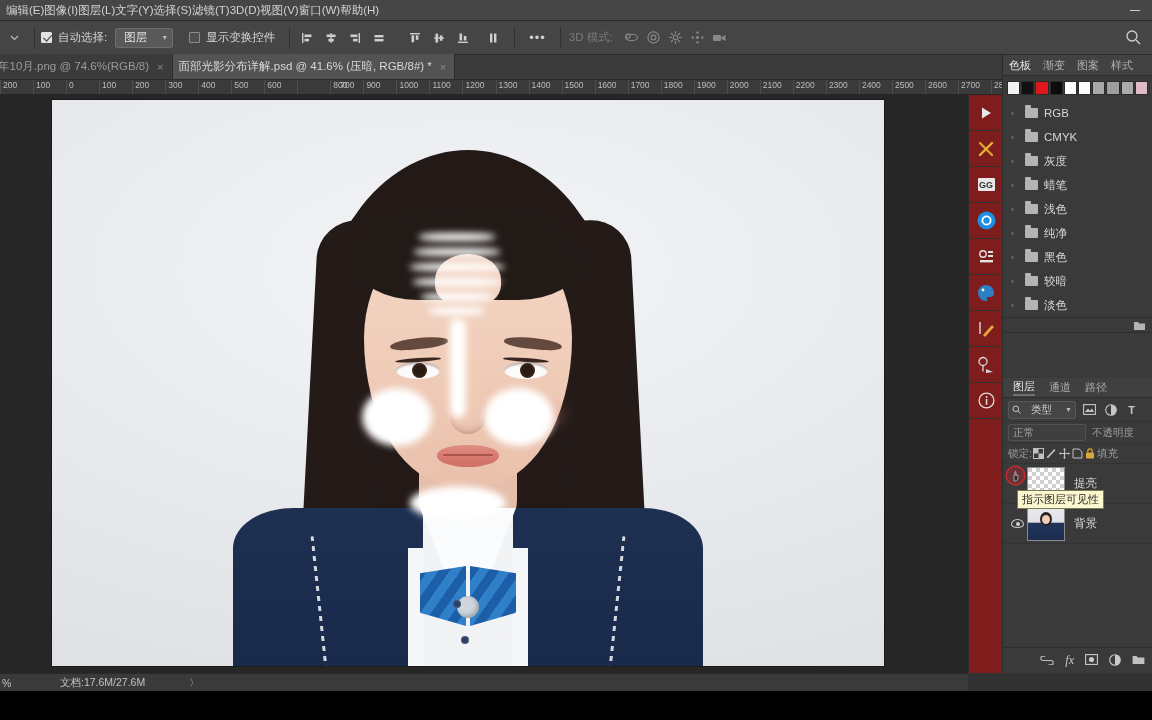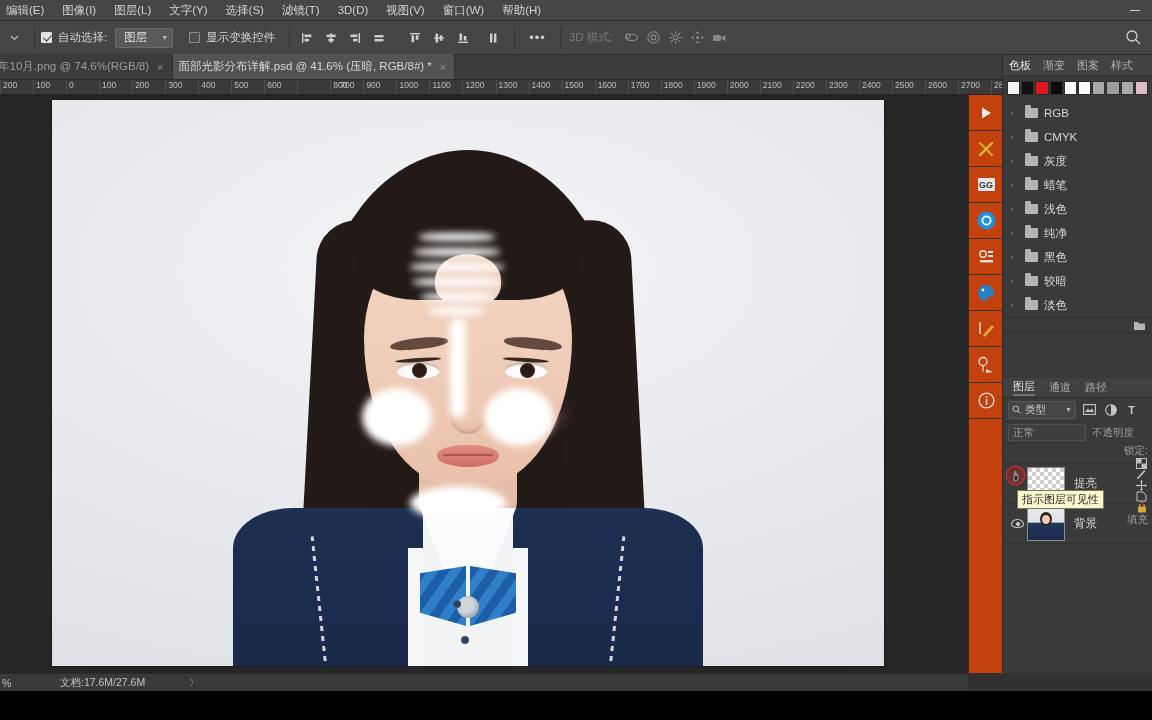--- a/index.html
+++ b/index.html
@@ -12,21 +12,21 @@
   }
   .app{ position:absolute; inset:0; background:#323232; }
 
   
   .menubar{
     position:absolute; left:0; top:0; width:1152px; height:21px;
     background:#464646; display:flex; align-items:center;
     border-bottom:1px solid #2c2c2c;
   }
   .menu-item{
-    color:#d2d2d2; font-size:11.5px; padding:0 9px; line-height:21px;
+    color:#d2d2d2; font-size:11.5px; padding:0 0; line-height:21px;
     white-space:nowrap; cursor:default;
   }
   .menu-item:first-child{ padding-left:6px; }
   .win-min{
     position:absolute; right:4px; top:0; width:26px; height:21px;
     display:flex; align-items:center; justify-content:center;
     color:#cfcfcf; font-size:12px;
   }
   .win-min i{ display:block; width:10px; height:1px; background:#cfcfcf; }
 
@@ -243,21 +243,21 @@
     background:#3a3a3a; display:flex; align-items:center;
     font-size:10.5px; color:#c2c2c2; border-top:1px solid #2a2a2a;
   }
   .sb-zoom{ width:40px; padding-left:2px; color:#c2c2c2; }
   .sb-doc{ margin-left:20px; }
   .sb-arrow{ margin-left:44px; color:#b5b5b5; font-size:10px; }
 
   
   .rail{
     position:absolute; left:968px; top:95px; width:34px; height:578px;
-    background:#c2410c; border-left:1px solid #2b2b2b;
+    background:#7f1d1d; border-left:1px solid #2b2b2b;
   }
   .rail-btn{
     width:34px; height:36px; display:flex; align-items:center; justify-content:center;
     border-bottom:1px solid #323232;
   }
 
   
   .rightpanel{
     position:absolute; left:1002px; top:55px; width:150px; height:618px;
     background:#3a3a3a; border-left:1px solid #2b2b2b;
@@ -312,22 +312,22 @@
   .blend-row{
     height:22px; display:flex; align-items:center; padding:0 5px; gap:6px;
     font-size:10.5px; color:#9e9e9e; border-bottom:1px solid #333;
   }
   .blend-sel{
     width:78px; height:17px; background:#3f3f3f; border:1px solid #525252;
     border-radius:2px; display:flex; align-items:center; padding:0 4px;
     font-size:10.5px; color:#a5a5a5;
   }
   .lock-row{
-    height:20px; display:flex; align-items:flex-end; padding:0 5px; gap:0;
-    font-size:10.5px; color:#9e9e9e; border-bottom:1px solid #333;flex-direction:column;
+    height:20px; display:flex; align-items:center; padding:0 5px; gap:0;
+    font-size:10.5px; color:#9e9e9e; border-bottom:1px solid #333;
   }
   .lockic{ width:13px; height:13px; display:flex; align-items:center; justify-content:center; color:#c0c0c0; font-size:10px;}
 
   .layer-row{
     height:40px; display:flex; align-items:center; padding-left:4px;
     border-bottom:1px solid #333; position:relative;
   }
   .layer-row.sel{ background:#4a4a4a; }
   .eye-cell{ width:20px; display:flex; align-items:center; justify-content:center; }
   .eye-ic{
@@ -829,21 +829,21 @@
 
     <div class="layers">
       <div class="lay-tabs">
         <span class="t active">图层</span>
         <span class="t">通道</span>
         <span class="t">路径</span>
       </div>
 
       <div class="lay-filter">
         <div class="filter-sel">
-          <span style="display:flex;align-items:center;gap:4px">
+          <span style="display:flex;align-items:center;gap:10px">
             <svg width="9" height="9" viewBox="0 0 9 9">
                 <circle cx="3.8" cy="3.8" r="2.8" stroke="#c9c9c9" stroke-width="1" fill="none"></circle>
                 <path d="M6 6l2.4 2.4" stroke="#c9c9c9" stroke-width="1"></path>
               </svg>
             <span>类型</span>
           </span>
           <span class="caret">▼</span>
         </div>
         <div class="fic">
           <svg width="13" height="11" viewBox="0 0 13 11">
@@ -918,19 +918,45 @@
       <div class="layer-row">
         <div class="eye-cell">
           <div class="eye-ic"></div>
         </div>
         <div class="thumb">
           <div class="thumb-photo"></div>
         </div>
         <div class="lay-name">背景</div>
       </div>
 
+      <div class="lay-bottom">
+        <span>
+          <svg width="14" height="9" viewBox="0 0 14 9">
+              <path d="M5.5 4.5H3a2.2 2.2 0 010-4.4h2.5M8.5 4.5H11a2.2 2.2 0 010 4.4H8.5" stroke="#b9b9b9" stroke-width="1.1" fill="none"></path>
+              <path d="M4.5 4.5h5" stroke="#b9b9b9" stroke-width="1.1"></path>
+            </svg>
+        </span>
+        <span style="font-style:italic;font-family:'Liberation Serif',serif;font-size:12px">fx</span>
+        <span>
+          <svg width="13" height="11" viewBox="0 0 13 11">
+              <rect x="0.6" y="0.6" width="11.8" height="9.8" stroke="#c9c9c9" stroke-width="1.1" fill="none"></rect>
+              <circle cx="6.5" cy="5.5" r="2.6" fill="#c9c9c9"></circle>
+            </svg>
+        </span>
+        <span>
+          <svg width="12" height="12" viewBox="0 0 12 12">
+              <circle cx="6" cy="6" r="5.3" stroke="#c9c9c9" stroke-width="1.1" fill="none"></circle>
+              <path d="M6 0.7a5.3 5.3 0 010 10.6z" fill="#c9c9c9"></path>
+            </svg>
+        </span>
+        <span>
+          <svg width="13" height="11" viewBox="0 0 13 11">
+              <path d="M0.6 2h4l1.2 1.6h6.6V10H0.6z" fill="#c1c1c1"></path>
+            </svg>
+        </span>
+      </div>
     </div>
   </div>
 
 
   <div class="subbar"></div>
 
 </div>
 
 </body></html>

